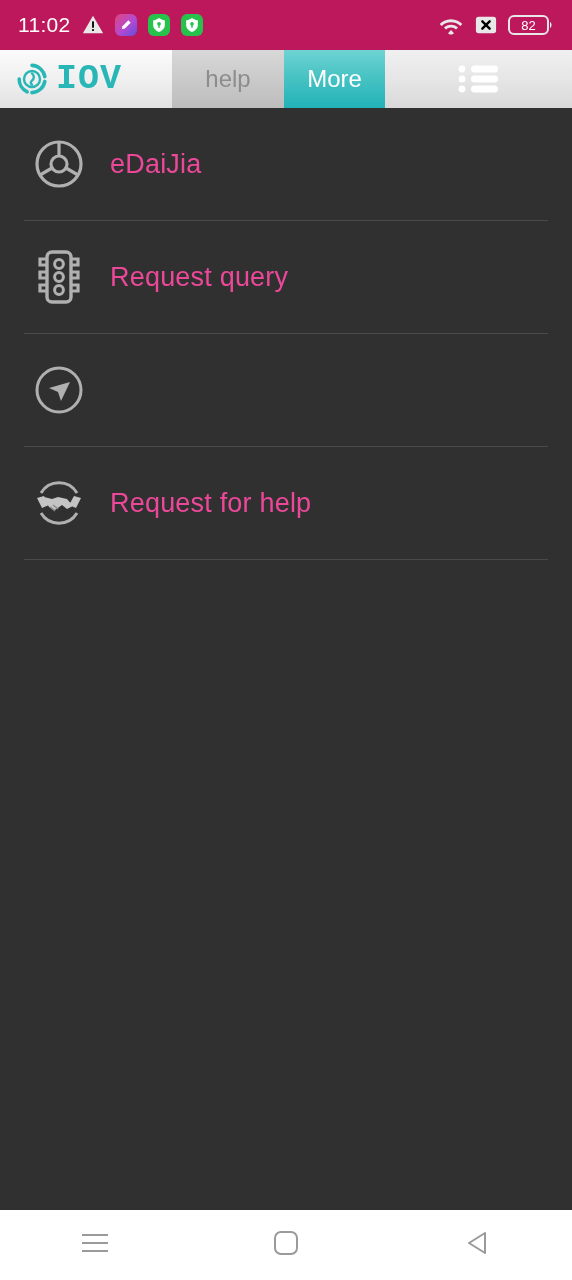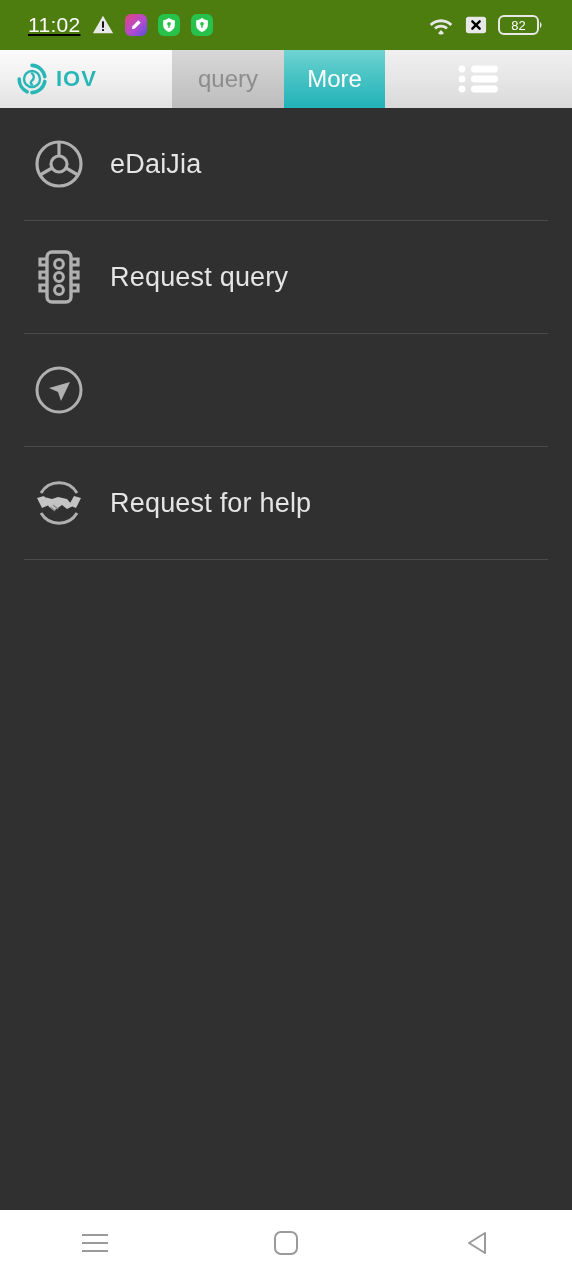--- a/index.html
+++ b/index.html
@@ -12,25 +12,24 @@
   #phone {
     position:relative;
     width:572px; height:1280px;
     display:flex; flex-direction:column;
     background:#303030;
   }
 
   
   .statusbar {
     height:50px;
-    background:#4d7c0f;
+    background:#be185d;
     display:flex; align-items:center;
-    padding:0 28px;
+    padding:0 18px;
     flex:0 0 50px;
-    text-decoration:underline;
   }
   .sb-left { display:flex; align-items:center; gap:11px; }
   .sb-right { display:flex; align-items:center; gap:11px; margin-left:auto; }
   .sb-time {
     color:#ffffff; font-size:21px; letter-spacing:0.3px;
     font-family:"Liberation Sans", sans-serif;
   }
   .sb-icon { display:flex; align-items:center; justify-content:center;text-align:center; }
 
   .app-badge {
@@ -46,22 +45,22 @@
     display:flex; align-items:stretch;
     background:linear-gradient(to bottom,#f2f2f2 0%,#e8e8e8 48%,#dcdcdc 100%);
   }
   .logo-cell {
     width:172px; display:flex; align-items:center;
     padding-left:16px; gap:8px;
     background:linear-gradient(to bottom,#fbfbfb 0%,#f0f0f0 50%,#e2e2e2 100%);
   }
   .logo-mark { width:32px; height:32px; flex:0 0 32px; }
   .logo-text {
-    color:#29b6b6; font-size:22px; font-weight:bold;
-    letter-spacing:1px; font-family:Liberation Sans, sans-serif;
+    color:#29b6b6; font-size:35px; font-weight:bold;
+    letter-spacing:1px; font-family:Liberation Mono, monospace;
   }
   .tab {
     width:112px;
     display:flex; align-items:center; justify-content:center;
     font-size:24px;
   }
   .tab-inactive {
     background:linear-gradient(to bottom,#d8d8d8 0%,#cacaca 50%,#bdbdbd 100%);
     color:#8d8d8d;
   }
@@ -87,21 +86,21 @@
     display:flex; align-items:center;
     padding-left:30px;
     position:relative;
   }
   .row-icon {
     width:58px; height:58px; flex:0 0 58px;
     display:flex; align-items:center; justify-content:center;
   }
   .row-label {
     margin-left:22px;
-    color:#e5e5e5;
+    color:#ec4899;
     font-size:27px;
     letter-spacing:0.2px;
   }
   .divider {
     height:1px;
     background:#4a4a4a;
     margin:0 24px;
   }
 
   
@@ -189,21 +188,21 @@
           <path d="M36 23 A17 17 0 0 1 20 37" fill="none" stroke="#29b6b6" stroke-width="4.5" stroke-linecap="round"></path>
           <path d="M14 36 A17 17 0 0 1 4 20" fill="none" stroke="#29b6b6" stroke-width="4.5" stroke-linecap="round"></path>
           <circle cx="20" cy="20" r="10" fill="none" stroke="#29b6b6" stroke-width="3"></circle>
           <path d="M20 13 C23 15 23 20 20 22 C18 24 18 26 20 27" fill="none" stroke="#29b6b6" stroke-width="3" stroke-linecap="round"></path>
         </svg>
       </span>
       <span class="logo-text">IOV</span>
     </div>
 
     <div class="tab tab-inactive">
-      <span>query</span>
+      <span>help</span>
     </div>
 
     <div class="tab tab-active">
       <span>More</span>
     </div>
 
     <div class="menu-cell">
       <span class="list-icon">
         <svg width="42" height="30" viewBox="0 0 42 30">
           <circle cx="4" cy="5" r="3.4" fill="#ffffff"></circle>

